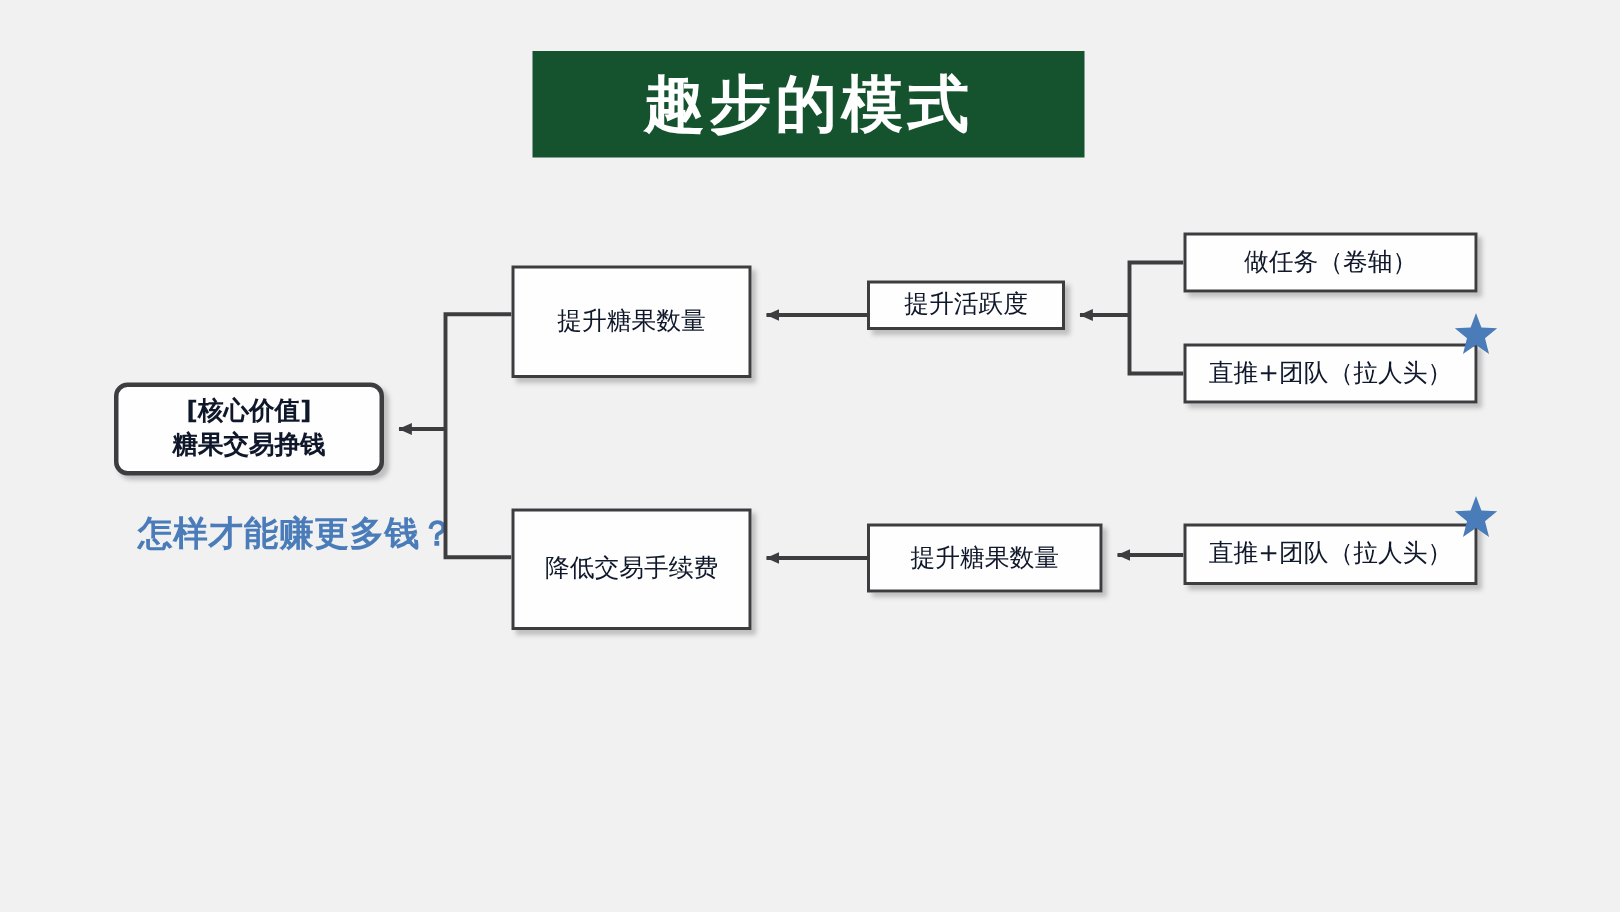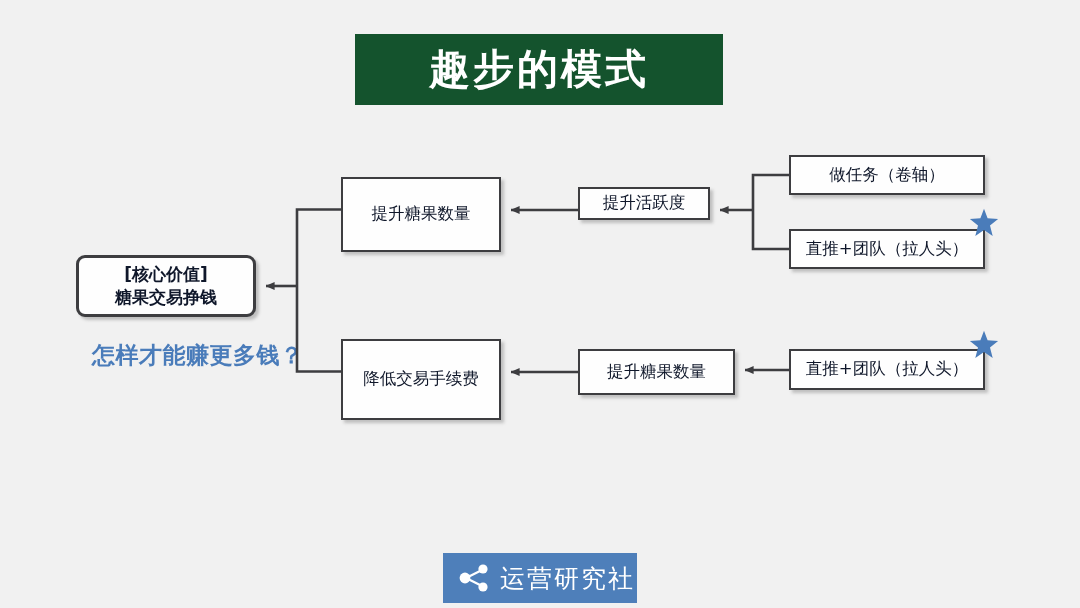--- a/index.html
+++ b/index.html
@@ -223,24 +223,14 @@
     <path d="M50 2 L62 34 L97 36 L70 58 L79 93 L50 73 L21 93 L30 58 L3 36 L38 34 Z" fill="#4a7cba"></path>
   </svg>
 
   <svg class="star-icon" id="star-bottom" viewBox="0 0 100 96" xmlns="http://www.w3.org/2000/svg">
     <path d="M50 2 L62 34 L97 36 L70 58 L79 93 L50 73 L21 93 L30 58 L3 36 L38 34 Z" fill="#4a7cba"></path>
   </svg>
 
   <div class="question-text">怎样才能赚更多钱？</div>
 
 
-  <div class="footer-badge">
-    <svg class="share-icon" viewBox="0 0 34 30" xmlns="http://www.w3.org/2000/svg">
-      <line x1="9" y1="15" x2="26" y2="6.5" stroke="#ffffff" stroke-width="2.2"></line>
-      <line x1="9" y1="15" x2="26" y2="23.5" stroke="#ffffff" stroke-width="2.2"></line>
-      <circle cx="26" cy="6" r="4.6" fill="#ffffff"></circle>
-      <circle cx="8" cy="15" r="5.4" fill="#ffffff"></circle>
-      <circle cx="26" cy="24" r="4.6" fill="#ffffff"></circle>
-    </svg>
-    <span class="brand-text">运营研究社</span>
-  </div>
 
 </div>
 
 </body></html>

